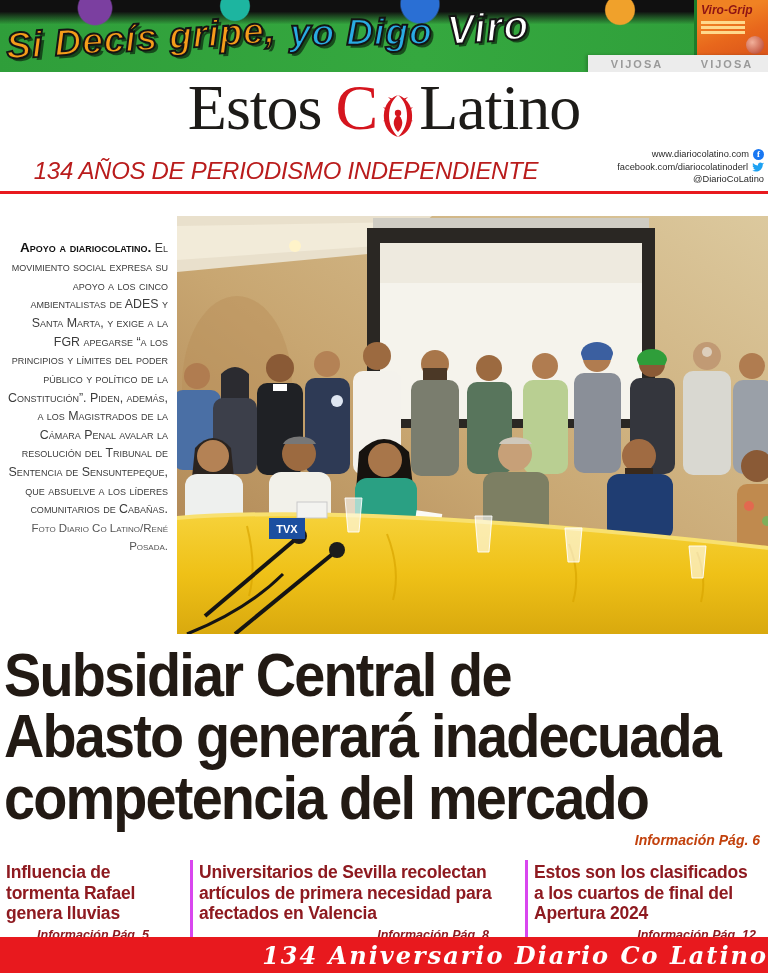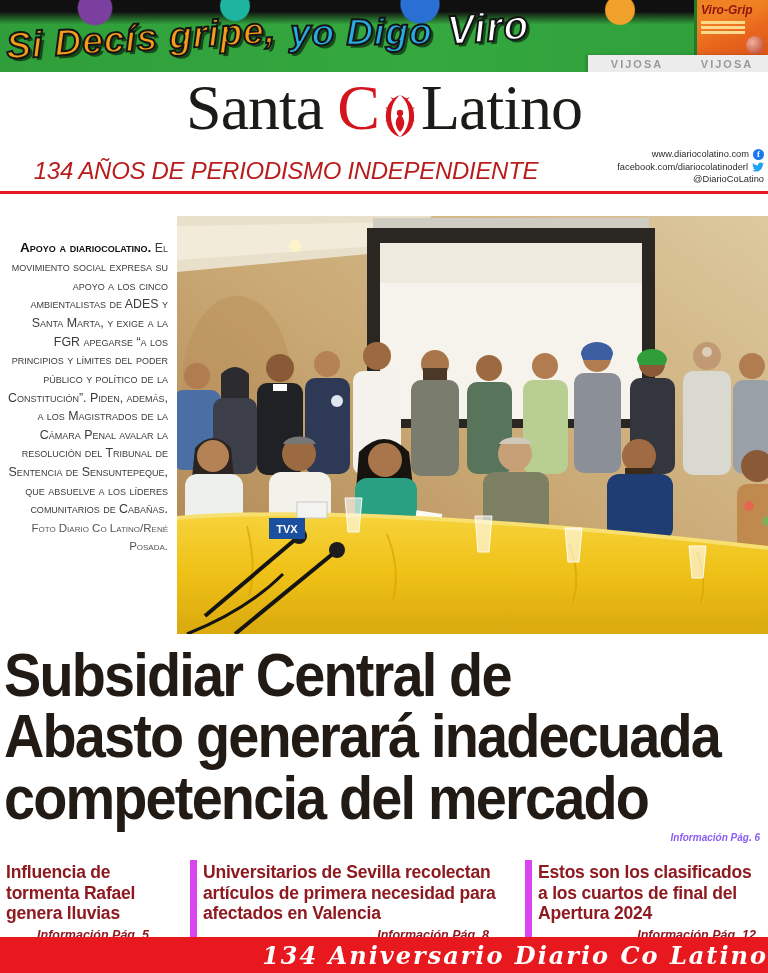--- a/index.html
+++ b/index.html
@@ -91,27 +91,27 @@
   
   .headline-block{ padding:10px 0 0 4px; height:198px; }
   .headline{
     font-size:62px; line-height:0.99; font-weight:bold; color:#221a14;
     letter-spacing:-2px; transform:scaleX(0.9); transform-origin:0 0;
     white-space:nowrap;
   }
   .headline div{ display:block; }
   .page-ref-main{
     text-align:right; padding:0 8px 4px 0; font-weight:bold; font-style:italic;
-    font-size:10px; color:#8b5cf6; height:22px;
+    font-size:14px; color:#c2410c; height:22px;
   }
 
   
   .stories-row{ display:flex; height:95px; padding-top:6px; }
   .story{ padding:2px 10px 0 6px; }
-  .story + .story{ border-left:7px solid #d946ef; }
+  .story + .story{ border-left:3px solid #d946ef; }
   .story-1{ width:190px; }
   .story-2{ width:335px; }
   .story-3{ flex:1; }
   .story h2{
     color:#8e1a20; font-size:17.5px; line-height:1.18; font-weight:bold;
     letter-spacing:-0.2px;
   }
   .story .page-ref{
     color:#8e1a20; font-weight:bold; font-style:italic; font-size:12.5px; margin-top:4px;
   }
@@ -148,21 +148,21 @@
       <div class="product-pill"></div>
     </div>
     <div class="vijosa-strip">
       <span>VIJOSA</span>
       <span>VIJOSA</span>
     </div>
   </header>
 
   <section class="masthead">
     <div class="mast-title">
-      <span>Santa</span>
+      <span>Estos</span>
       <span class="accent">C</span>
       <span class="phoenix">
         <svg width="38" height="50" viewBox="0 0 38 50">
           <g fill="#d5151e">
             <path d="M19 4 C8 8 4 18 5 28 C6 38 12 44 19 46 C13 40 10 33 10 25 C10 16 13 9 19 4 Z"></path>
             <path d="M19 4 C30 8 34 18 33 28 C32 38 26 44 19 46 C25 40 28 33 28 25 C28 16 25 9 19 4 Z"></path>
             <path d="M13 10 L9 6 L14 8 Z M25 10 L29 6 L24 8 Z M9 18 L4 16 L9 21 Z M29 18 L34 16 L29 21 Z M9 28 L4 30 L10 31 Z M29 28 L34 30 L28 31 Z"></path>
             <path d="M19 24 c-3 2 -5 6 -4 10 c1 4 3 6 4 7 c1 -1 3 -3 4 -7 c1 -4 -1 -8 -4 -10 Z"></path>
             <circle cx="19" cy="22" r="3.2"></circle>
             <path d="M19 24 l3 3 l-3 1 Z"></path>

